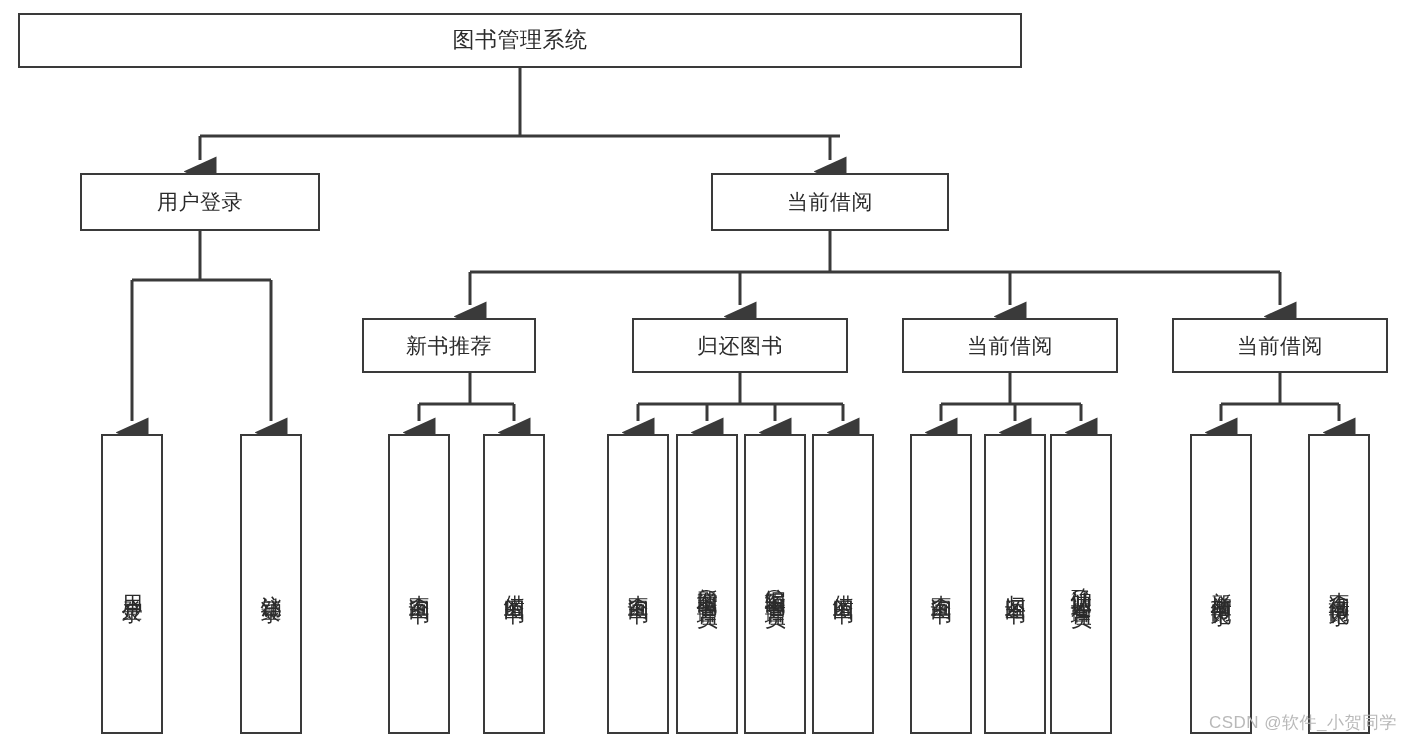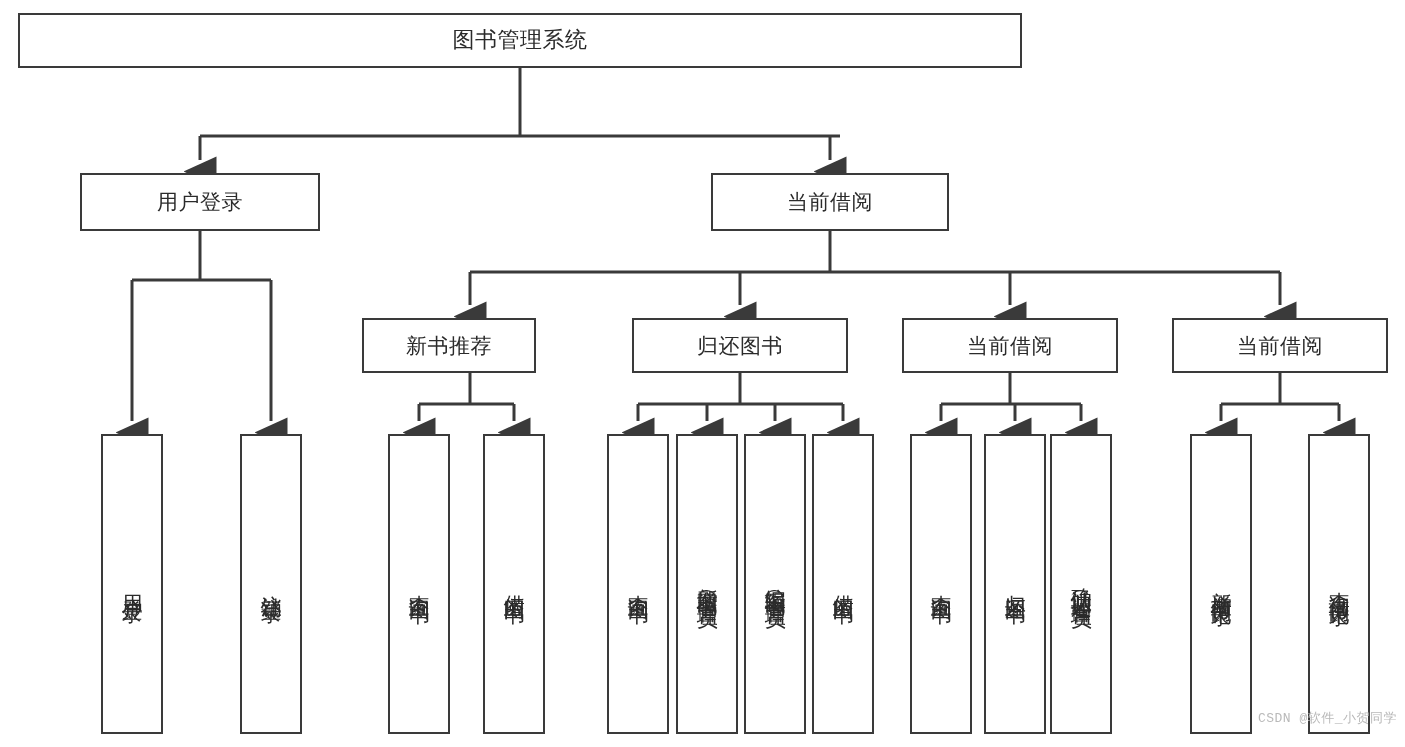--- a/index.html
+++ b/index.html
@@ -55,26 +55,25 @@
   }
   .node.vert span {
     writing-mode: vertical-rl;
     text-orientation: upright;
     display: block;
     text-align: center;
   }
   .watermark {
     position: absolute;
     right: 8px;
-    bottom: 20px;
-    font-size: 13px;
+    bottom: 13px;
+    font-size: 17px;
     color: #b9b9b9;
     white-space: nowrap;
     letter-spacing: 0.5px;
-    font-family: Liberation Mono, monospace;
   }
 </style>
 </head>
 <body>
 
 <div id="canvas">
 
   <svg id="edges" viewBox="0 0 1405 747" xmlns="http://www.w3.org/2000/svg">
     <defs>
       <marker id="arrow" markerWidth="10" markerHeight="11" refX="1.2" refY="5.5" orient="auto" markerUnits="strokeWidth">

